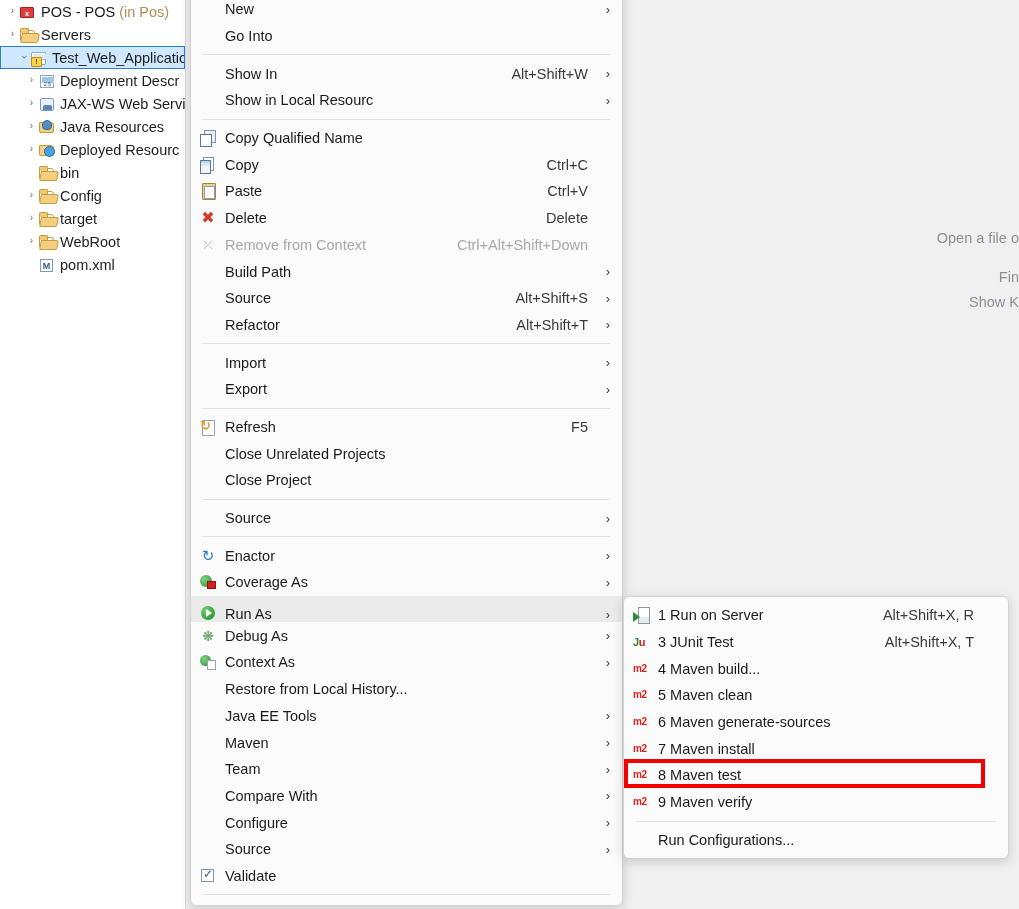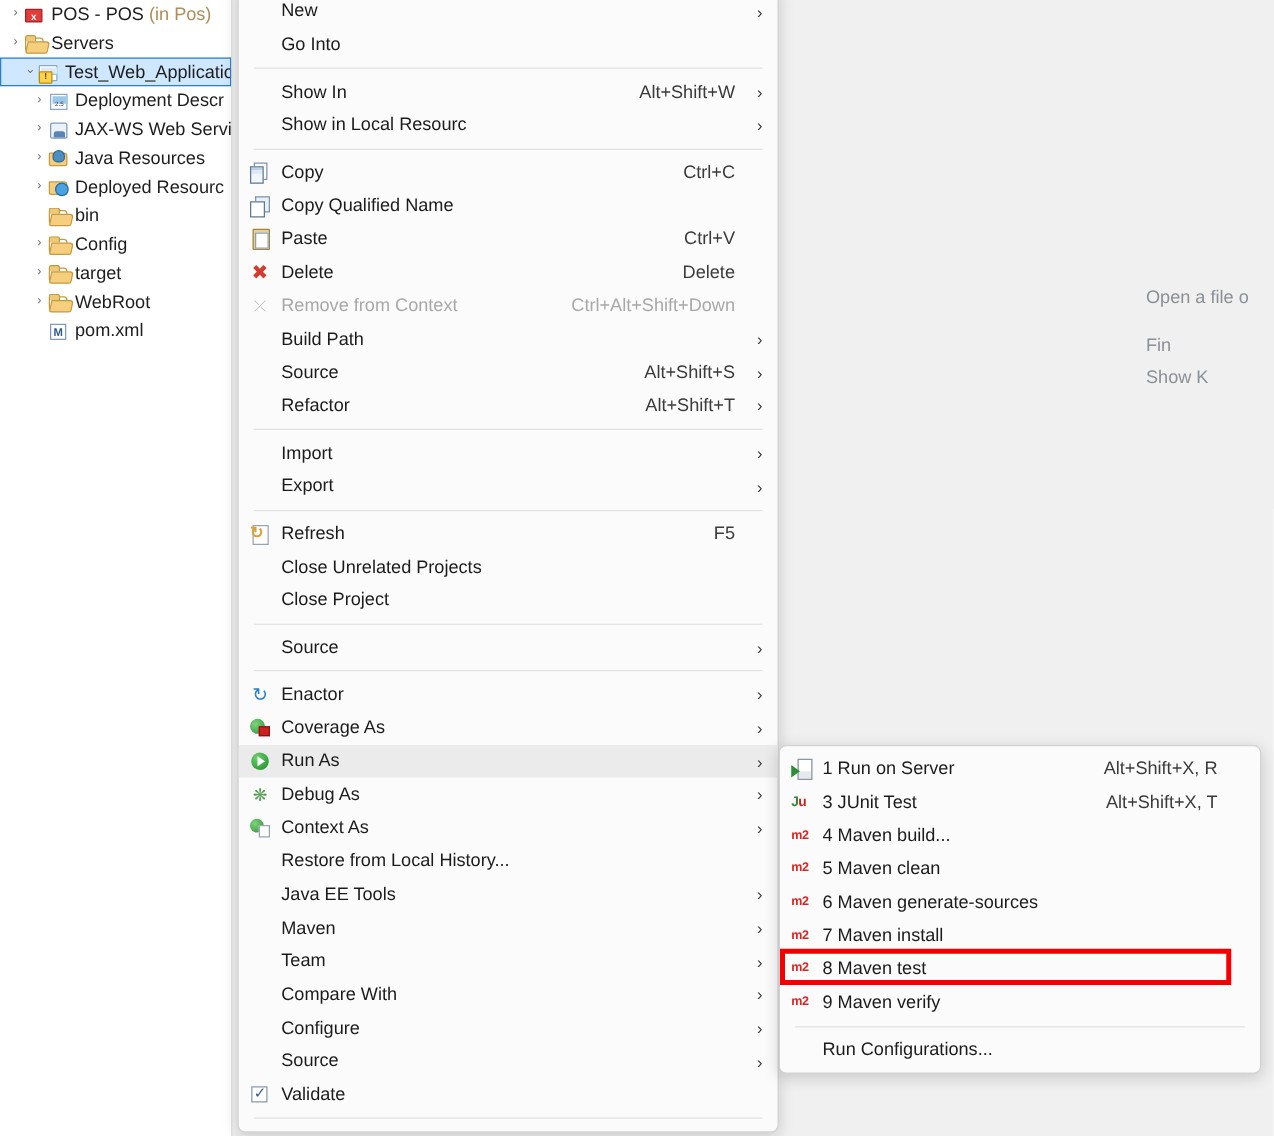--- a/index.html
+++ b/index.html
@@ -10,22 +10,22 @@
     background: #ffffff;
   }
   #root { position: relative; width: 1019px; height: 909px; background: #ffffff; }
 
   
   .editor-bg {
     position: absolute; left: 186px; top: 0; width: 833px; height: 909px;
     background: #f0f0f0;
   }
   .editor-hint {
-    position: absolute; right: 20px; top: 226px;
-    text-align: left;
+    position: absolute; right: 0; top: 226px;
+    text-align: right;
     color: #8b8f96; font-size: 14.5px; line-height: 25px;
     white-space: nowrap;
   }
   .editor-hint .l2 { margin-top: 14px; }
 
   
   .tree-panel {
     position: absolute; left: 0; top: 0; width: 186px; height: 909px;
     background: #ffffff; border-right: 1px solid #d9d9d9;
     overflow: hidden;
@@ -131,21 +131,21 @@
     position: absolute; background: #fbfbfb;
     border: 1px solid #d2d2d2; border-radius: 6px;
     box-shadow: 0 3px 12px rgba(0,0,0,0.16);
     padding: 5px 0;
     font-size: 14.5px; color: #1b1b1b;
   }
   .menu-item {
     position: relative; height: 26.7px; display: flex; align-items: center;
     padding: 0 12px 0 0; white-space: nowrap; cursor: default;
   }
-  .menu-item.hi { background: #ebebeb; }
+  .menu-item.hi { background: #ebebeb; align-items: flex-end; }
   .menu-item.disabled { color: #a8a8a8; }
   .mi-icon {
     width: 34px; min-width: 34px; height: 18px; position: relative;
   }
   .mi-label { flex: 0 0 auto; }
   .mi-spacer { flex: 1 1 auto; min-width: 26px; }
   .mi-accel { color: #3a3a3a; margin-left: auto; padding-left: 20px; }
   .menu-item.disabled .mi-accel { color: #a8a8a8; }
   .mi-arrow {
     width: 16px; min-width: 16px; text-align: right; color: #3a3a3a;
@@ -401,36 +401,36 @@
       </div>
       <div class="menu-item">
         <span class="mi-icon"></span>
         <span class="mi-label">Show in Local Resourc</span>
         <span class="mi-spacer"></span>
         <span class="mi-arrow">›</span>
       </div>
       <div class="sep"></div>
       <div class="menu-item">
         <span class="mi-icon">
+          <span class="g g-copyq"></span>
+        </span>
+        <span class="mi-label">Copy Qualified Name</span>
+        <span class="mi-spacer"></span>
+        <span class="mi-arrow none">›</span>
+      </div>
+      <div class="menu-item">
+        <span class="mi-icon">
           <span class="g g-copy"></span>
         </span>
         <span class="mi-label">Copy</span>
         <span class="mi-accel">Ctrl+C</span>
         <span class="mi-arrow none">›</span>
       </div>
       <div class="menu-item">
         <span class="mi-icon">
-          <span class="g g-copyq"></span>
-        </span>
-        <span class="mi-label">Copy Qualified Name</span>
-        <span class="mi-spacer"></span>
-        <span class="mi-arrow none">›</span>
-      </div>
-      <div class="menu-item">
-        <span class="mi-icon">
           <span class="g g-paste"></span>
         </span>
         <span class="mi-label">Paste</span>
         <span class="mi-accel">Ctrl+V</span>
         <span class="mi-arrow none">›</span>
       </div>
       <div class="menu-item">
         <span class="mi-icon">
           <span class="g g-del">✖</span>
         </span>

